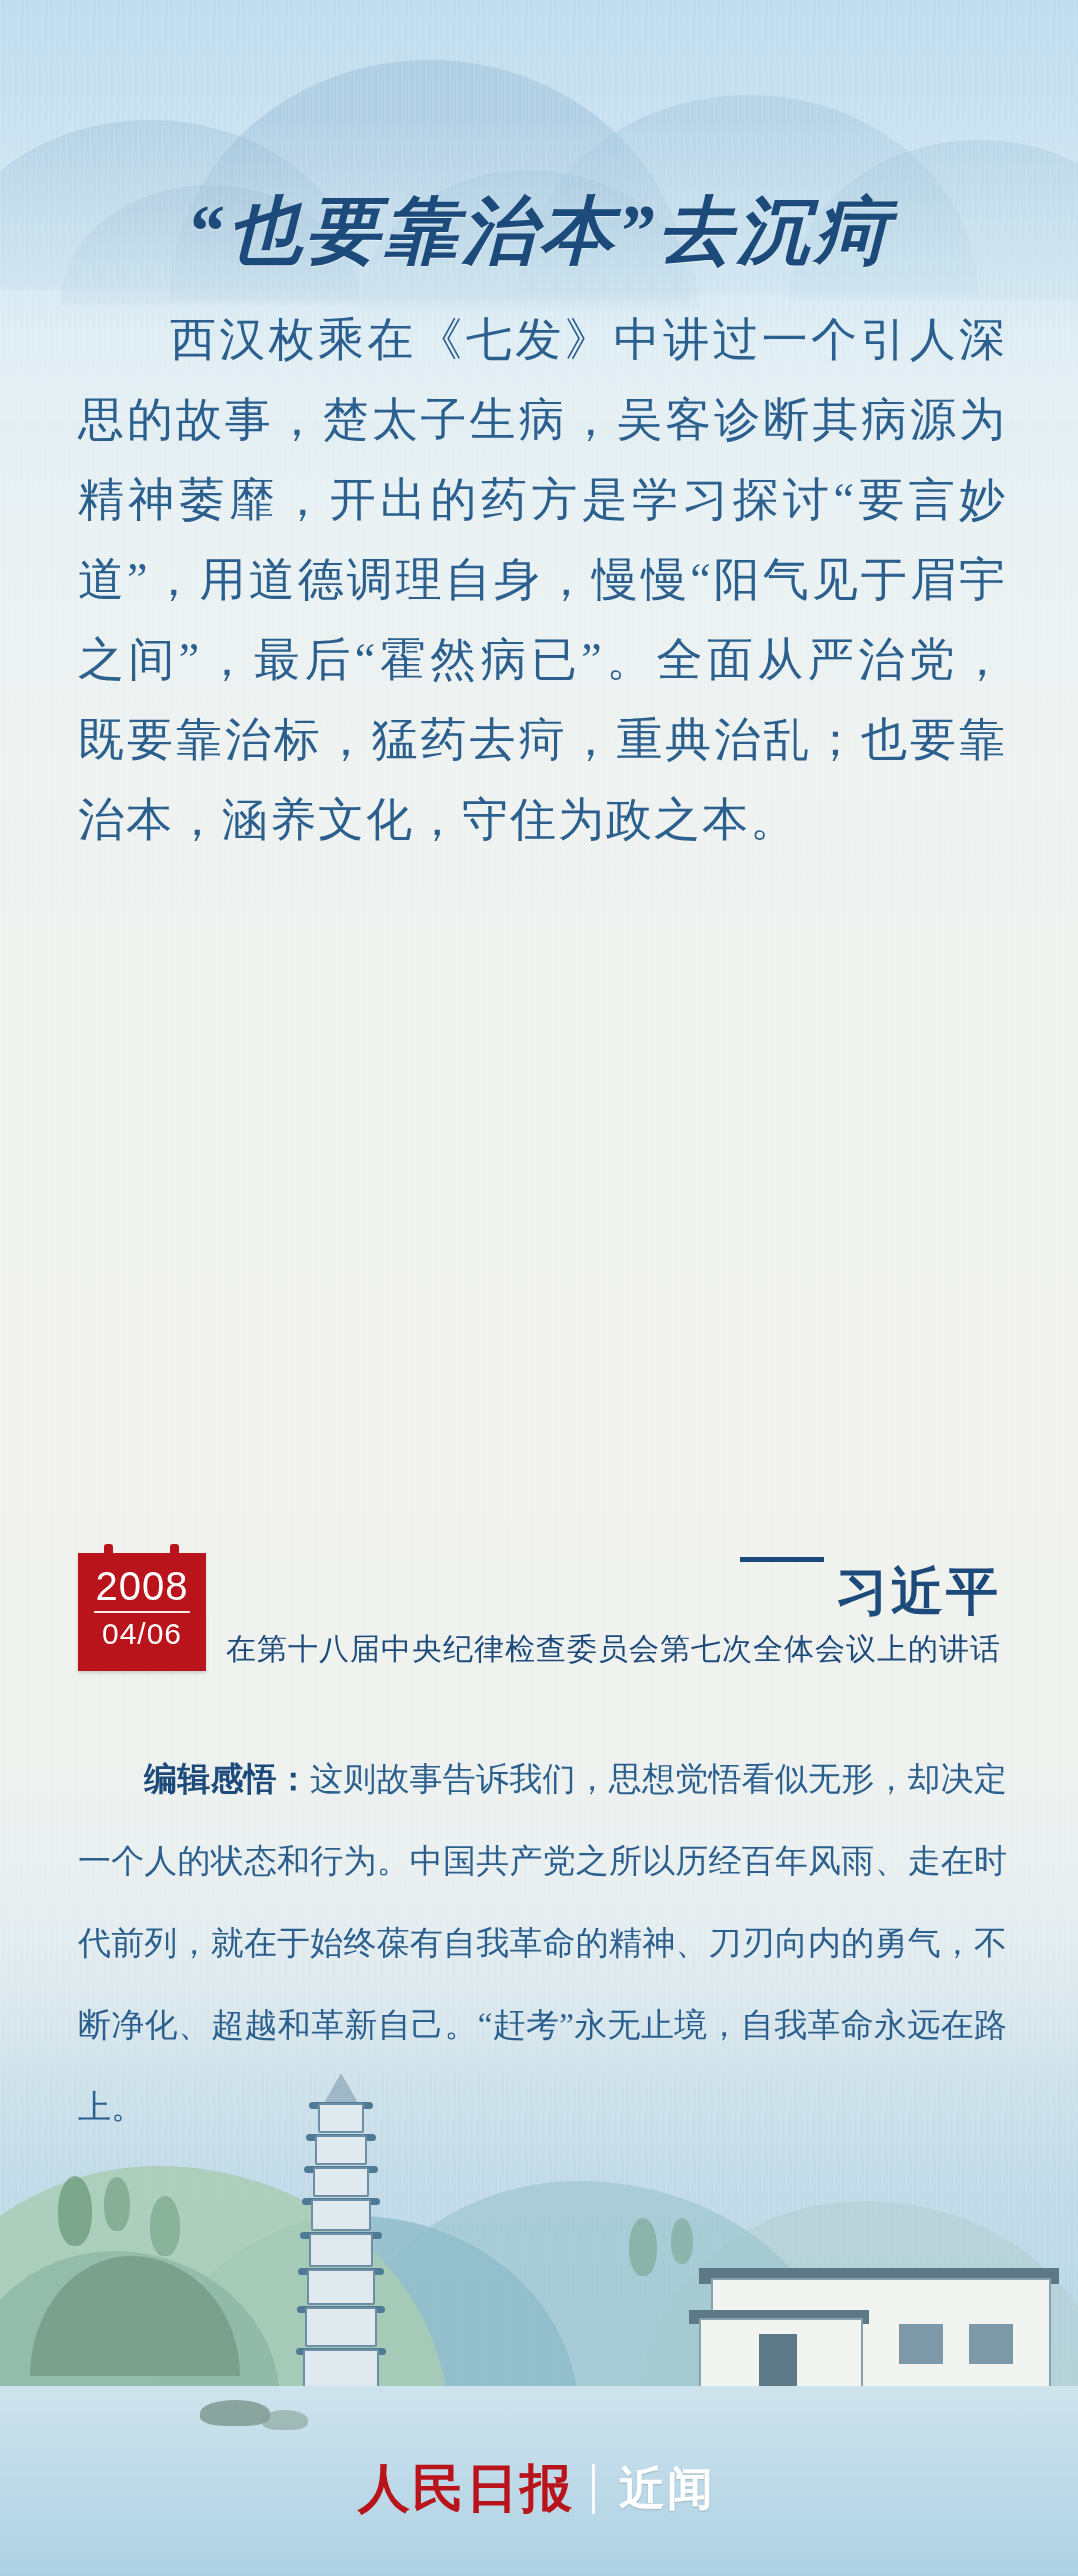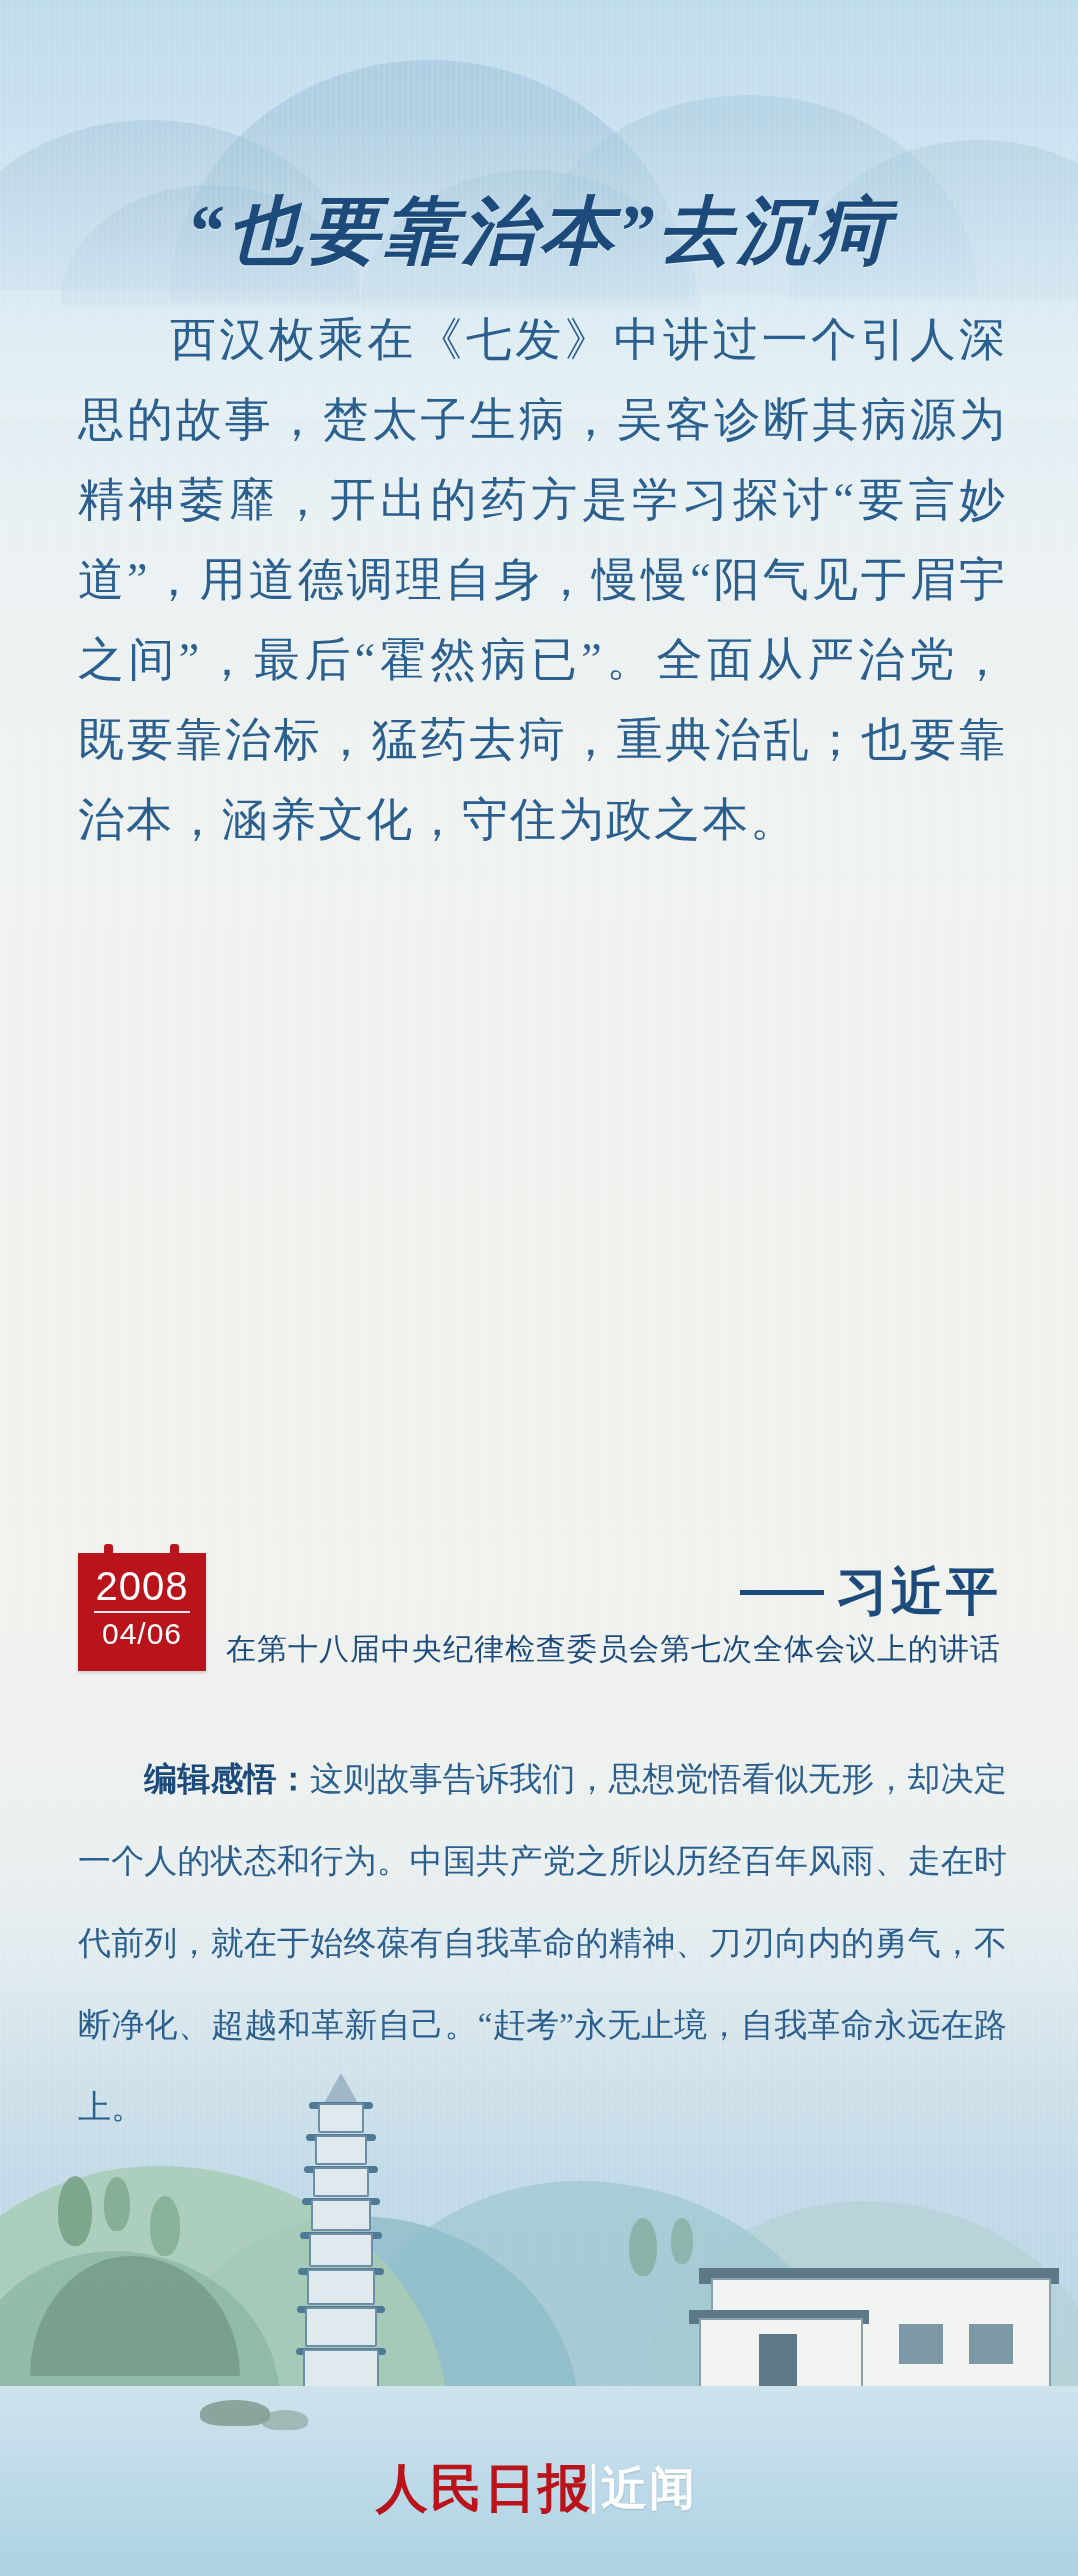--- a/index.html
+++ b/index.html
@@ -137,21 +137,21 @@
     font-size: 30px;
     line-height: 34px;
     font-family: "Liberation Sans", sans-serif;
     letter-spacing: 1px;
   }
 
   .speaker {
     position: absolute;
     right: 78px; top: 4px;
     display: flex;
-    align-items: center;
+    align-items: flex-start;
     gap: 12px;
   }
   .speaker .dash {
     width: 84px; height: 5px; background: #1c4a7a;
   }
   .speaker .name {
     font-size: 52px;
     font-weight: 700;
     color: #1c4a7a;
     letter-spacing: 3px;
@@ -258,20 +258,21 @@
   }
 
   
   .footer {
     position: absolute;
     left: 0; bottom: 52px;
     width: 1079px;
     display: flex;
     align-items: center;
     justify-content: center;
+    gap: 18px;
   }
   .footer .rmrb {
     font-size: 52px;
     font-weight: 700;
     color: #b9141b;
     letter-spacing: 2px;
     font-family: "Liberation Serif", "DejaVu Serif", serif;
   }
   .footer .sep {
     width: 3px; height: 50px; background: #ffffff; opacity: .9;

